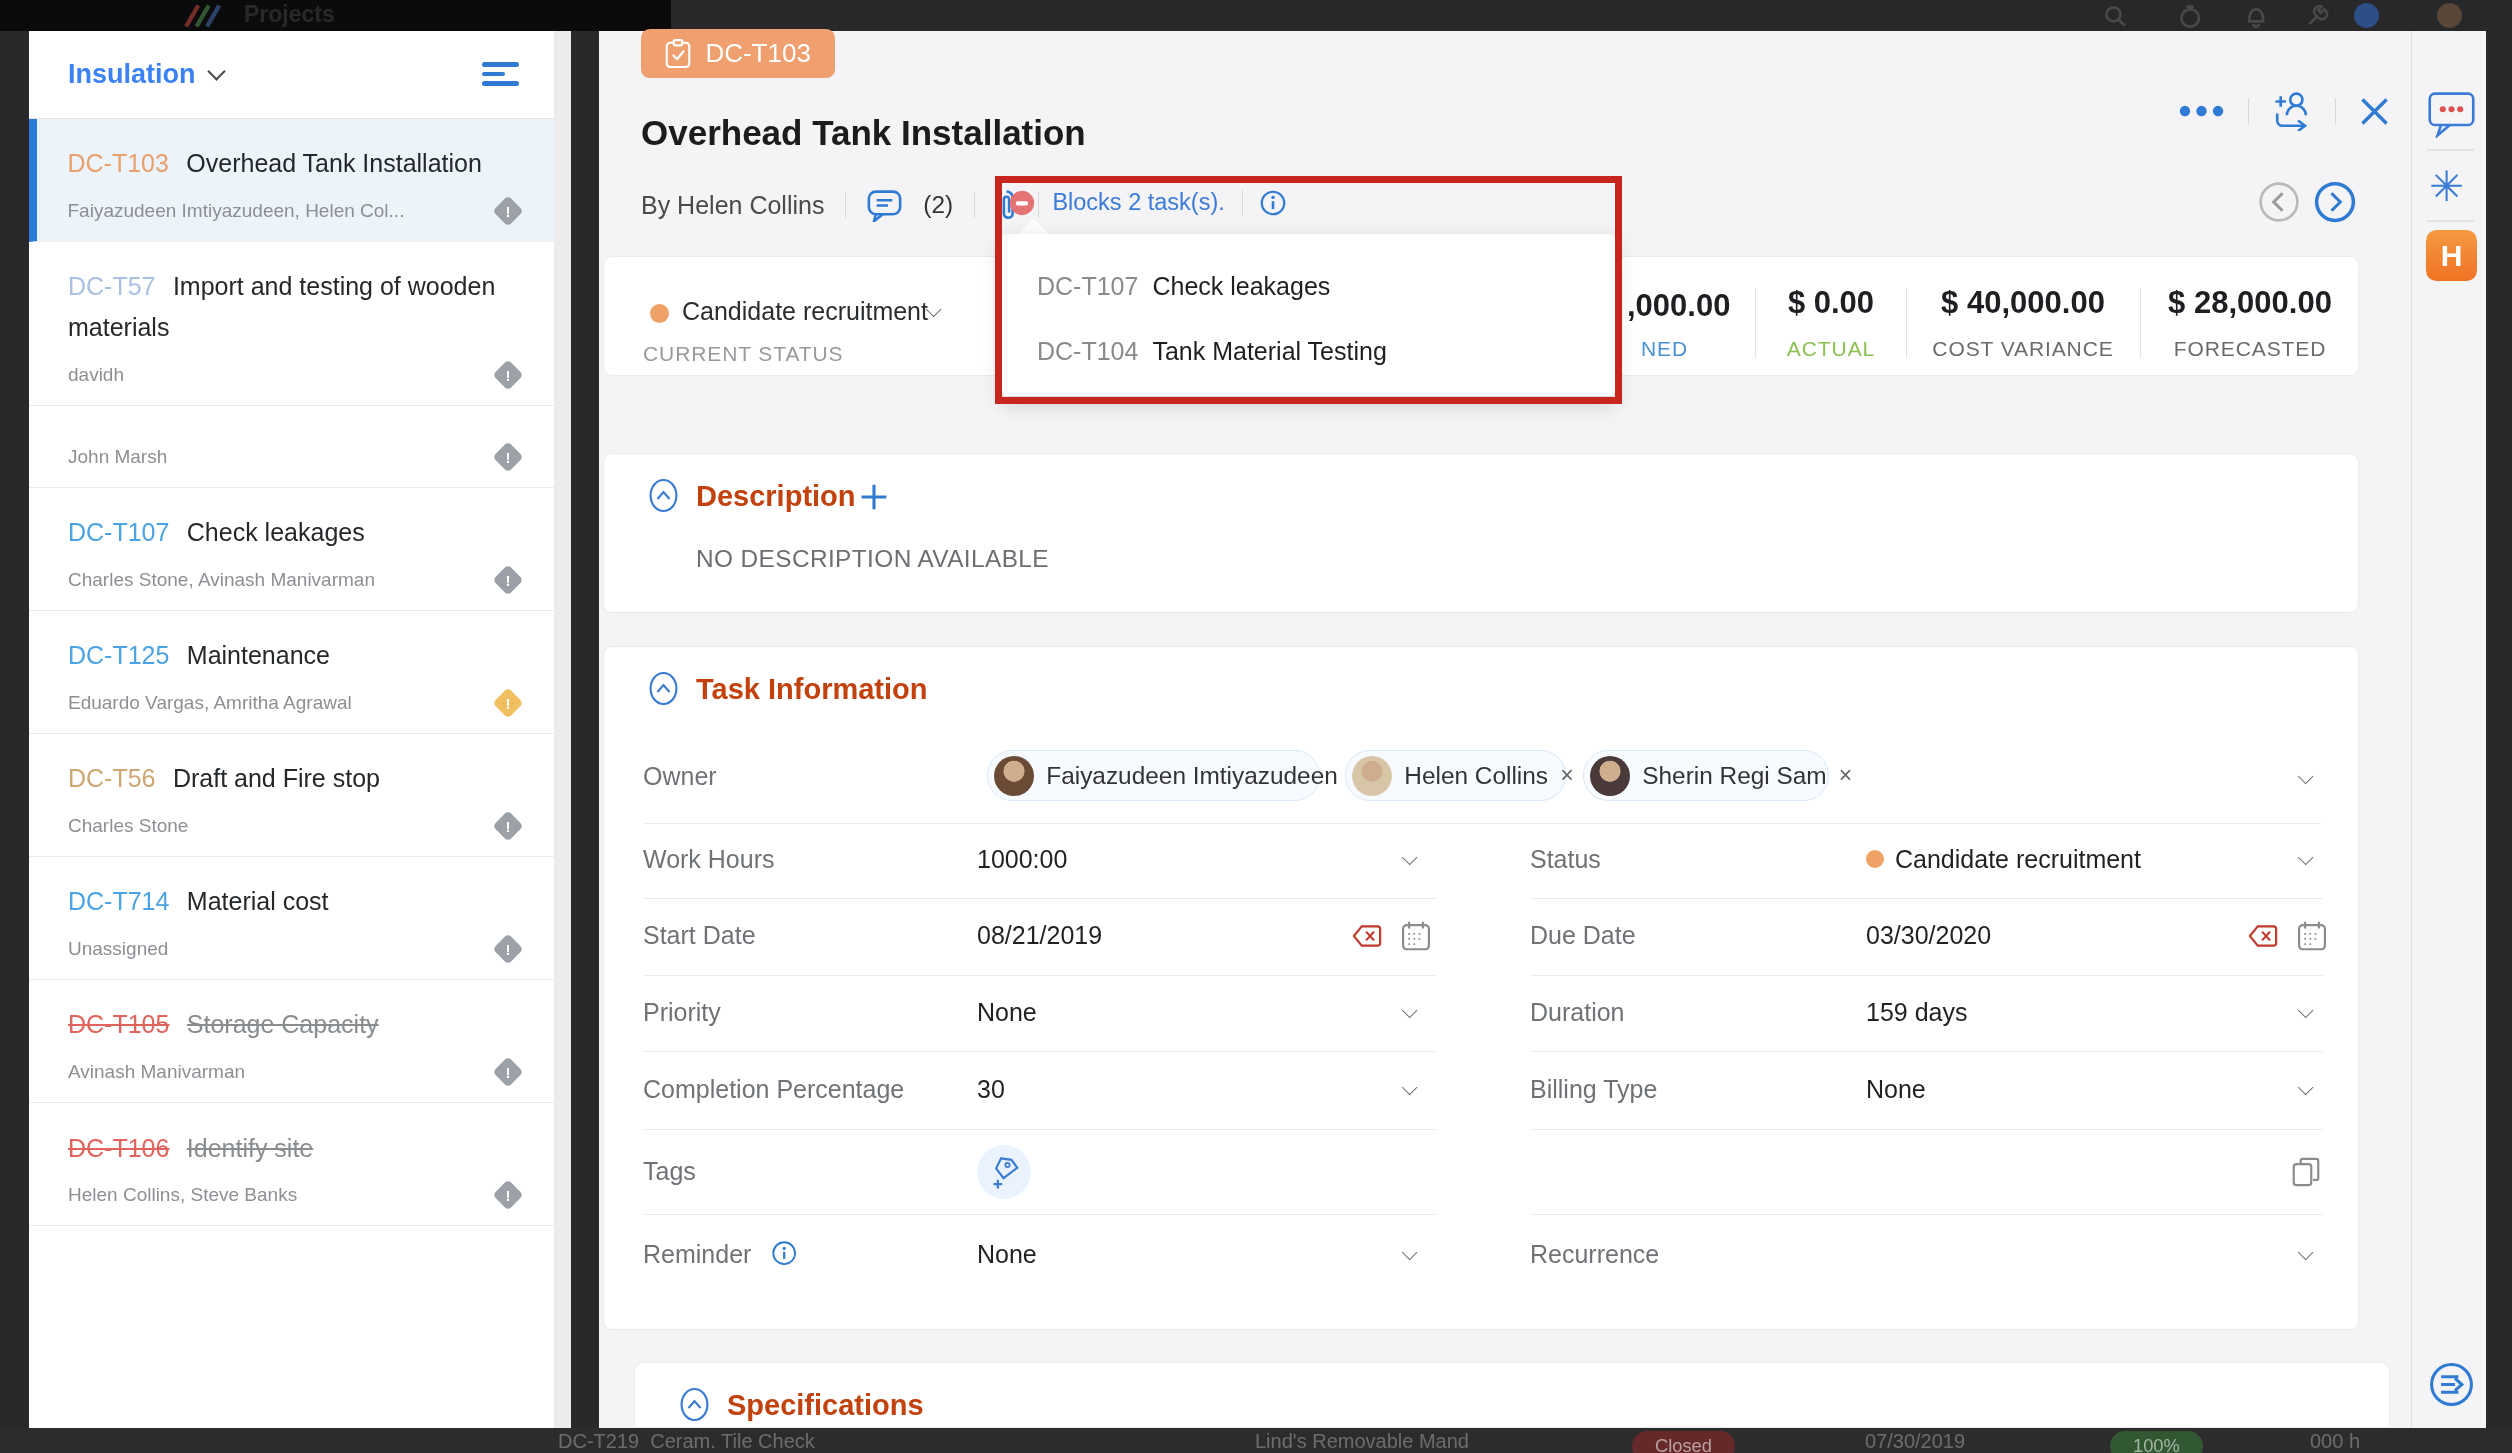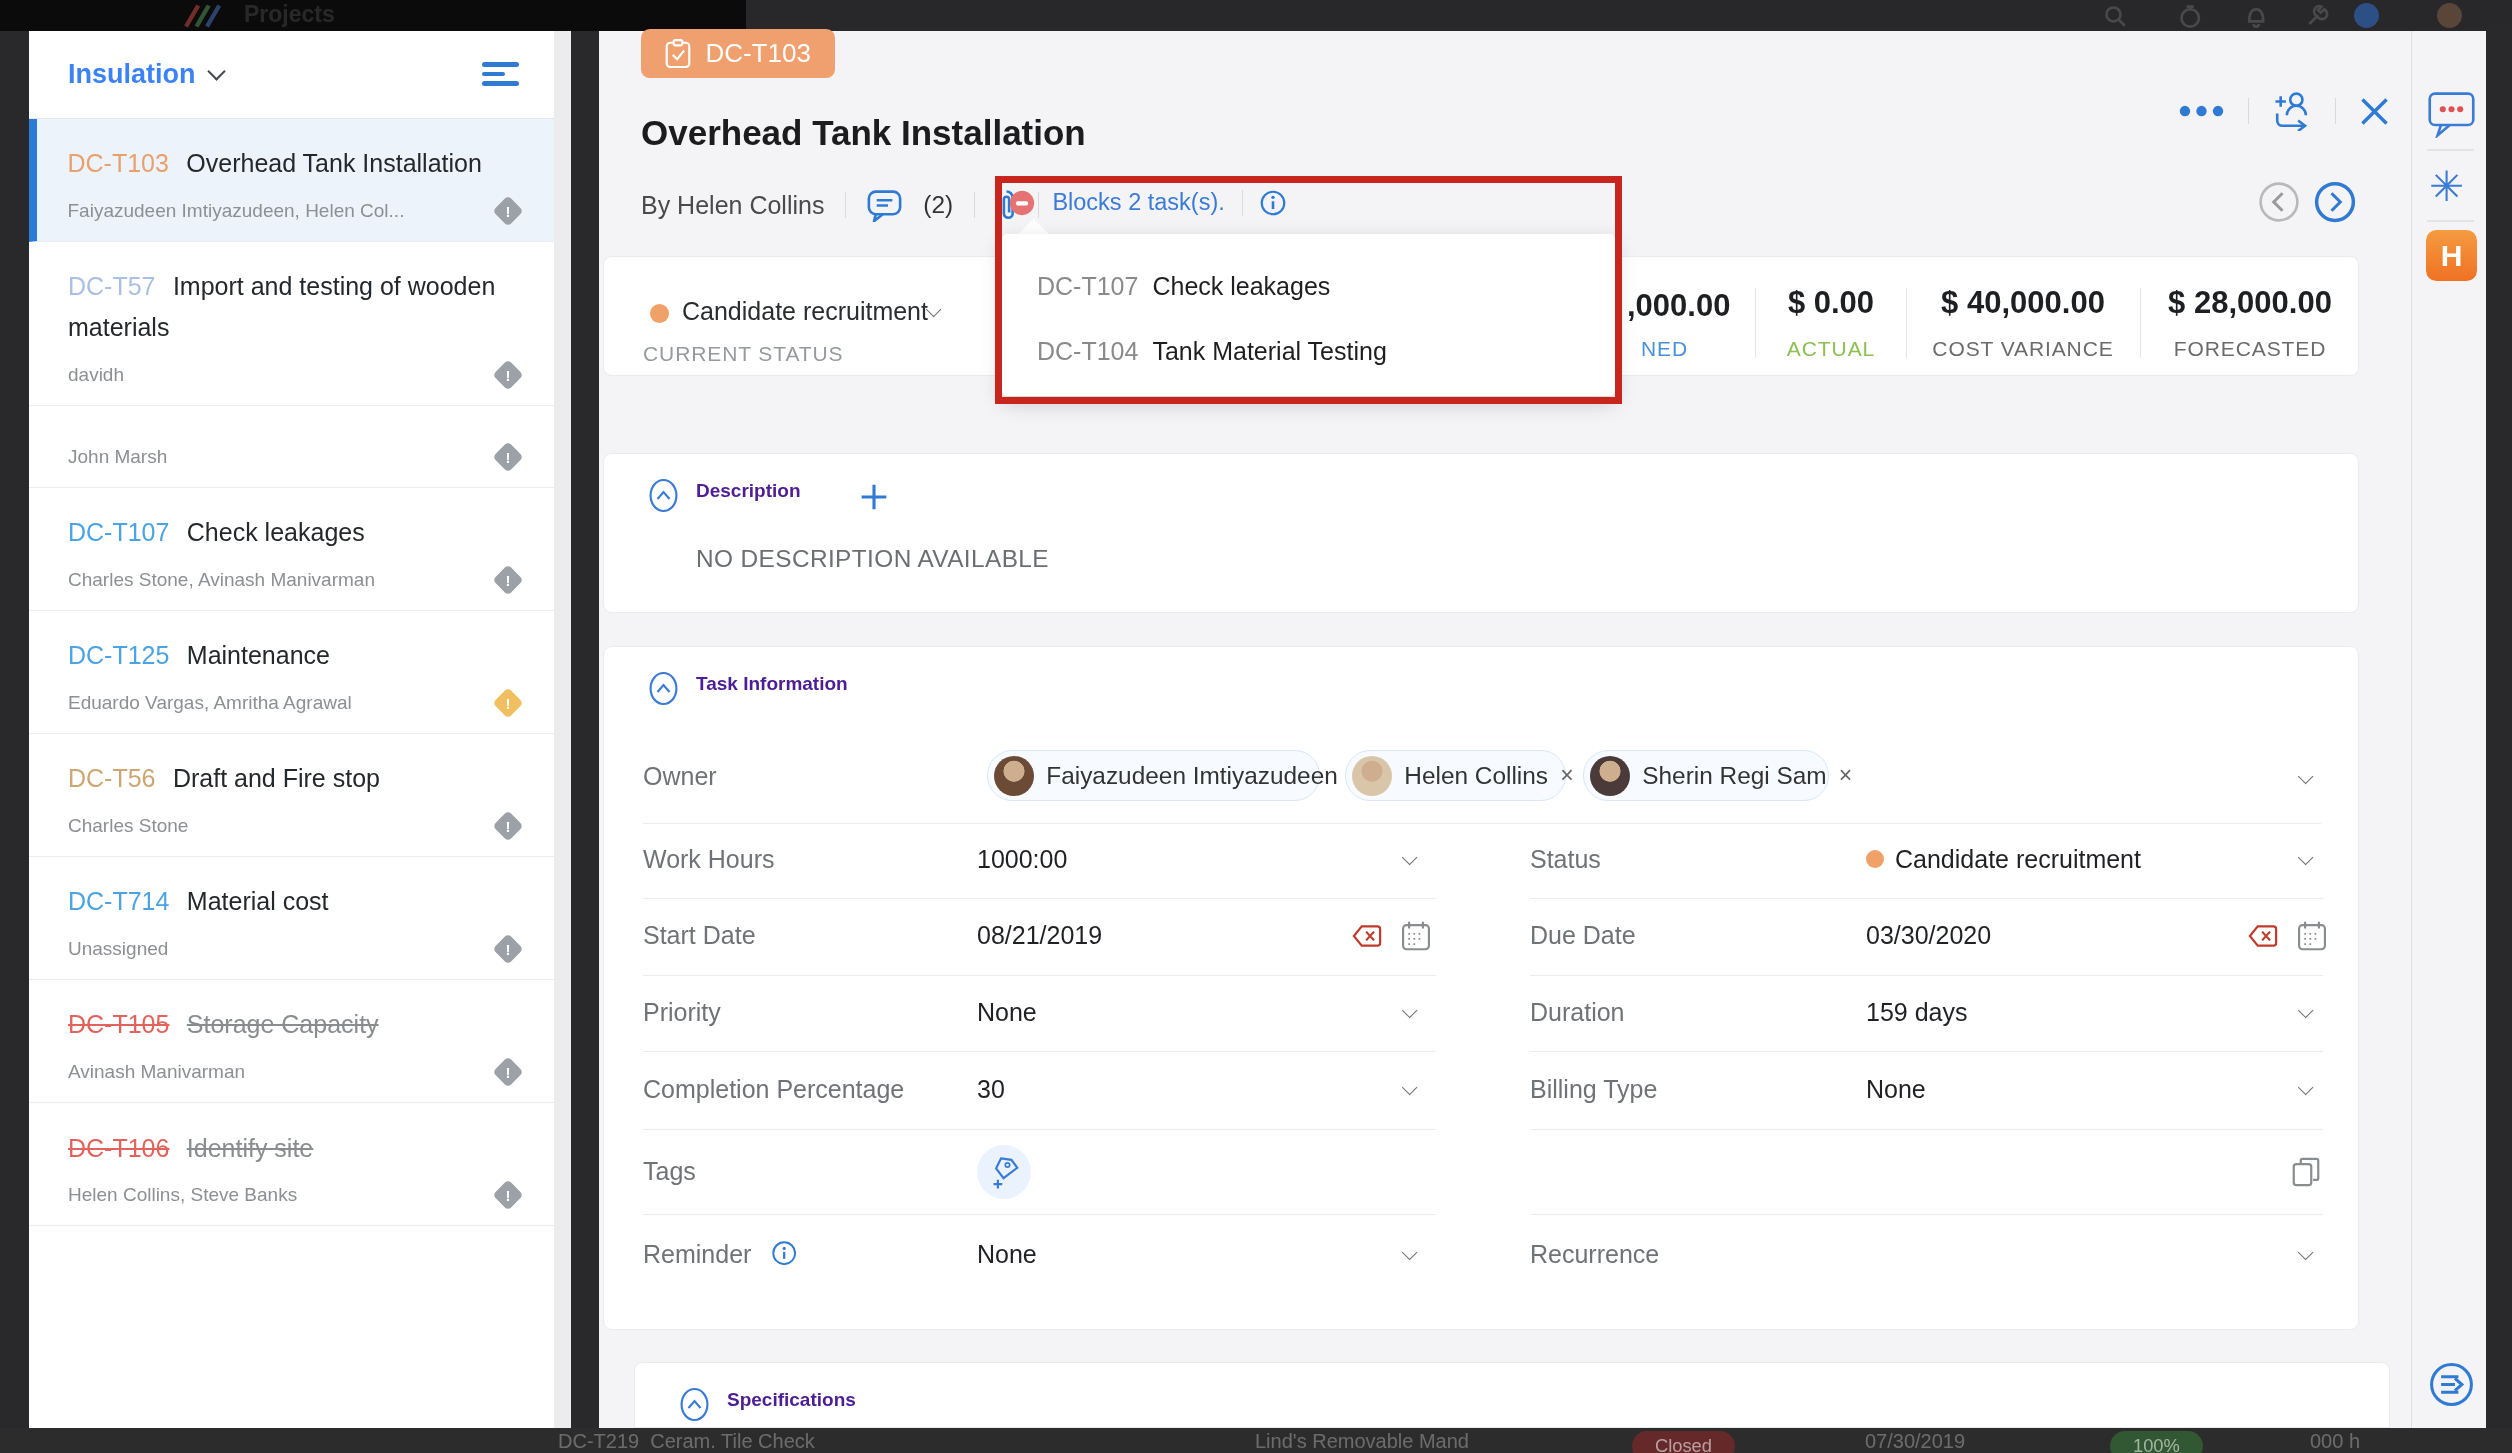--- a/index.html
+++ b/index.html
@@ -3,21 +3,21 @@
 <meta charset="utf-8">
 <style>
   * { margin:0; padding:0; box-sizing:border-box; }
   html,body { background:#1b1b1c; }
   body { font-family:"Liberation Sans", sans-serif; }
   #stage { position:relative; width:2512px; height:1453px; background:#29292b; overflow:hidden; }
   .abs { position:absolute; }
 
   
   #topbar { left:0; top:0; width:2512px; height:30.5px; background:#28282a; }
-  #topbar-left { left:0; top:0; width:746px; height:30.5px; background:#0b0b0c; }
+  #topbar-left { left:0; top:0; width:671px; height:30.5px; background:#0b0b0c; }
   .faint-ic { opacity:.35; }
   #bottombar { left:0; top:1428px; width:2512px; height:25px; background:#2c2c2d; overflow:hidden; }
   .bfrag { position:absolute; top:1.7px; font-size:20px; color:rgba(255,255,255,.30); white-space:nowrap; }
   .bpill { position:absolute; top:2.6px; height:30px; border-radius:15px; padding:0 23px; font-size:18.3px;
            color:rgba(255,255,255,.55); display:flex; align-items:center; }
 
   
   #sidebar { left:29px; top:30.5px; width:542px; height:1397px; background:#ffffff; overflow:hidden; }
   #sb-track { position:absolute; right:0; top:0; width:17.4px; height:100%; background:#ececee; }
   #sb-header { height:88px; display:flex; align-items:center; justify-content:space-between;
@@ -53,21 +53,21 @@
   #topicons { left:2178px; top:91px; display:flex; align-items:center; gap:23px; }
   #navarrows { left:2258px; top:181px; display:flex; gap:14px; }
 
   .label { font-size:25px; color:#6f7276; }
   .value { font-size:25px; color:#1f2124; }
   .selchev { width:11.3px; height:11.3px; border-right:1.7px solid #6f7276; border-bottom:1.7px solid #6f7276;
              transform:rotate(45deg); }
   .rowdiv { position:absolute; height:0.9px; background:#ececee; }
   .costval { position:absolute; font-size:31px; font-weight:700; color:#1d1f22; transform:translateX(-50%); white-space:nowrap; }
   .costlab { position:absolute; font-size:21px; letter-spacing:0.9px; transform:translateX(-50%); white-space:nowrap; }
-  .sechead { font-size:19px; font-weight:700; color:#4c1d95; }
+  .sechead { font-size:29px; font-weight:700; color:#c2410c; }
   .capstext { font-size:24.4px; color:#6b6e72; letter-spacing:0.4px; }
 
   .chip { position:absolute; height:51px; border-radius:25px; background:#f7faff; border:0.9px solid #d9e7f8;
           display:flex; align-items:center; padding:0 17.4px 0 6.1px; gap:12.2px; }
   .chip .av { width:40px; height:40px; border-radius:50%; flex:none; }
   .chip .nm { font-size:24.4px; color:#333; white-space:nowrap; }
   .chip .x { font-size:23px; color:#666; }
 
   
   #popup { left:1002px; top:234px; width:613px; height:162px; background:#fff; border-radius:5.2px;

